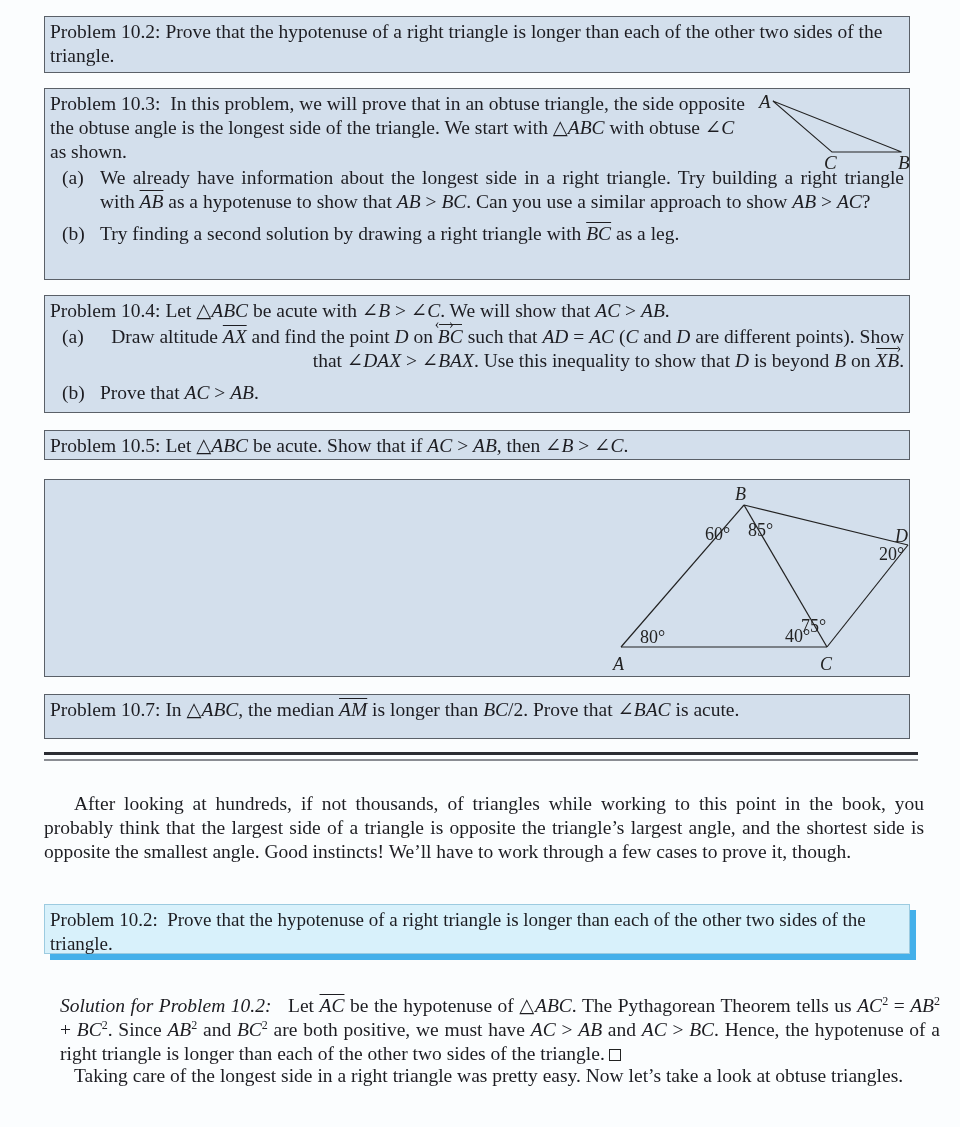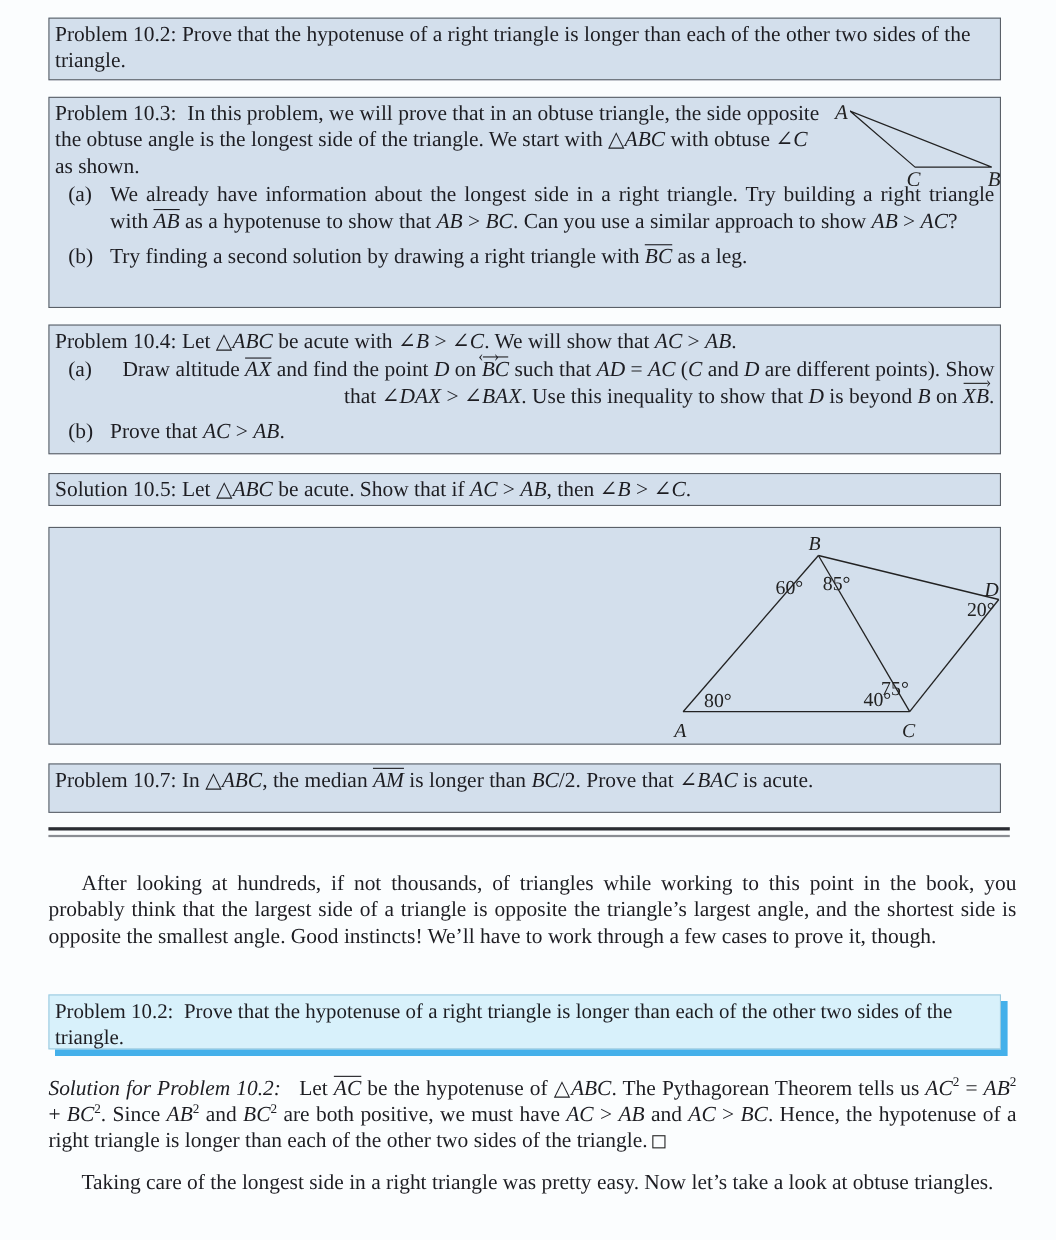--- a/index.html
+++ b/index.html
@@ -84,21 +84,21 @@
     <span class="lbl">(a)</span>
     <span class="txt" style="text-align:right;">Draw altitude <span class="ol it">AX</span> and find the point <i>D</i> on <span class="arrow both it">BC</span> such that <i>AD</i> = <i>AC</i> (<i>C</i> and <i>D</i> are different points). Show that ∠<i>DAX</i> &gt; ∠<i>BAX</i>. Use this inequality to show that <i>D</i> is beyond <i>B</i> on <span class="arrow right it">XB</span>.</span>
   </div>
   <div class="part" style="margin-top:8px;">
     <span class="lbl">(b)</span>
     <span class="txt">Prove that <i>AC</i> &gt; <i>AB</i>.</span>
   </div>
 </div>
 
 <div class="box" style="top:430px;height:30px;">
-  <span class="b">Solution 10.5:</span>
+  <span class="b">Problem 10.5:</span>
   <span>Let △<i>ABC</i> be acute. Show that if <i>AC</i> &gt; <i>AB</i>, then ∠<i>B</i> &gt; ∠<i>C</i>.</span>
 </div>
 
 <div class="box" style="top:479px;height:198px;">
   <svg style="position:absolute;left:520px;top:0;" width="345" height="195">
     <g fill="none" stroke="#222" stroke-width="1.2">
       <line x1="56" y1="167" x2="179" y2="25"></line>
       <line x1="56" y1="167" x2="262" y2="167"></line>
       <line x1="179" y1="25" x2="262" y2="167"></line>
       <line x1="179" y1="25" x2="343" y2="65"></line>
@@ -127,18 +127,18 @@
 <div class="rule-thick"></div>
 <div class="rule-thin"></div>
 
 <p class="para indent" style="top:792px;margin:0;width:880px;">After looking at hundreds, if not thousands, of triangles while working to this point in the book, you probably think that the largest side of a triangle is opposite the triangle’s largest angle, and the shortest side is opposite the smallest angle. Good instincts! We’ll have to work through a few cases to prove it, though.</p>
 
 <div class="callout">
   <span class="b">Problem 10.2:</span>&nbsp;
   <span>Prove that the hypotenuse of a right triangle is longer than each of the other two sides of the triangle.</span>
 </div>
 
-<p class="para" style="top:978px;margin:0;">
+<p class="para" style="top:978px;margin:16px;">
   <i>Solution for Problem 10.2:</i>&nbsp;&nbsp;
   <span>Let <span class="ol it">AC</span> be the hypotenuse of △<i>ABC</i>. The Pythagorean Theorem tells us <i>AC</i><sup>2</sup> = <i>AB</i><sup>2</sup> + <i>BC</i><sup>2</sup>. Since <i>AB</i><sup>2</sup> and <i>BC</i><sup>2</sup> are both positive, we must have <i>AC</i> &gt; <i>AB</i> and <i>AC</i> &gt; <i>BC</i>. Hence, the hypotenuse of a right triangle is longer than each of the other two sides of the triangle.</span><span class="qed"></span>
 </p>
 
 <p class="para indent" style="top:1064px;margin:0;">Taking care of the longest side in a right triangle was pretty easy. Now let’s take a look at obtuse triangles.</p>
 
 </body></html>

